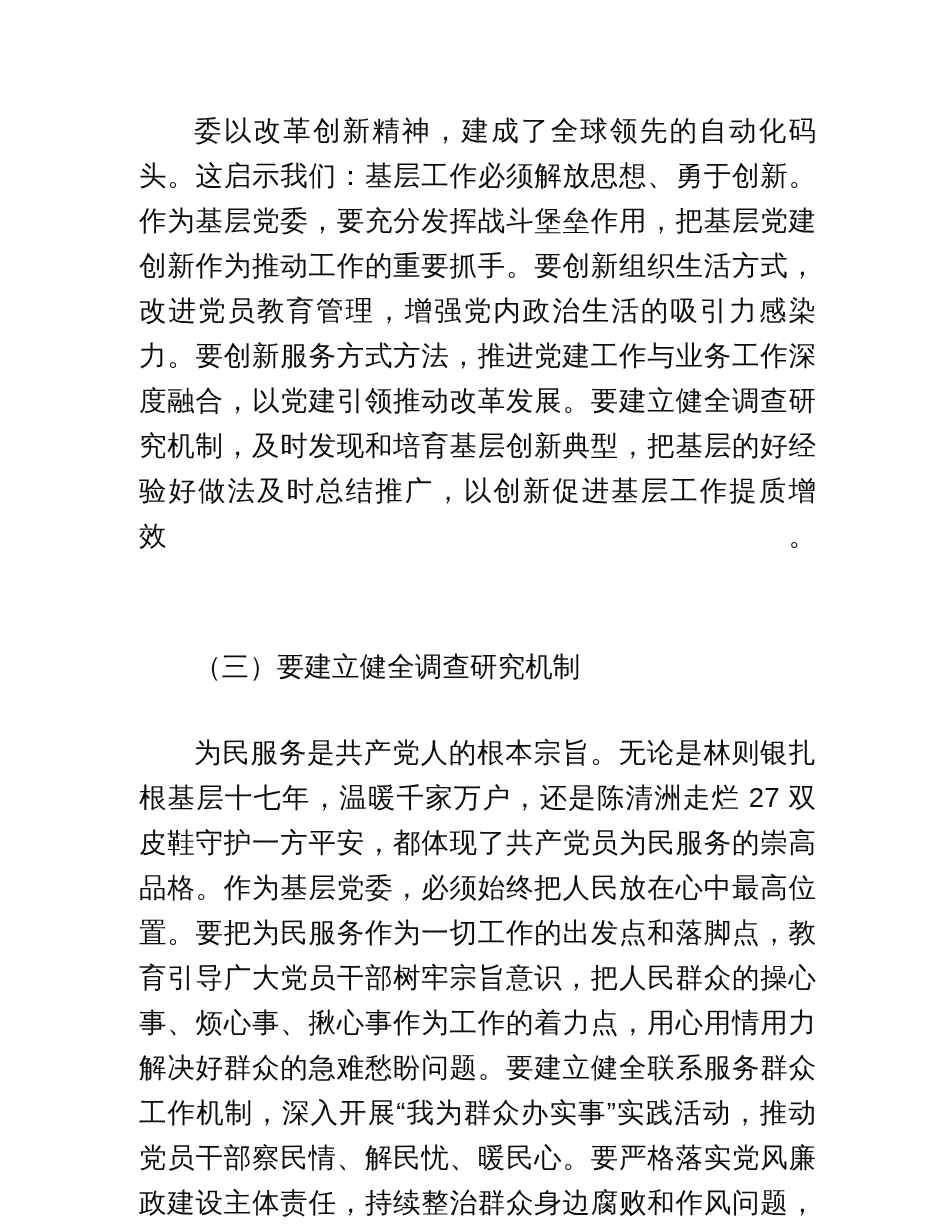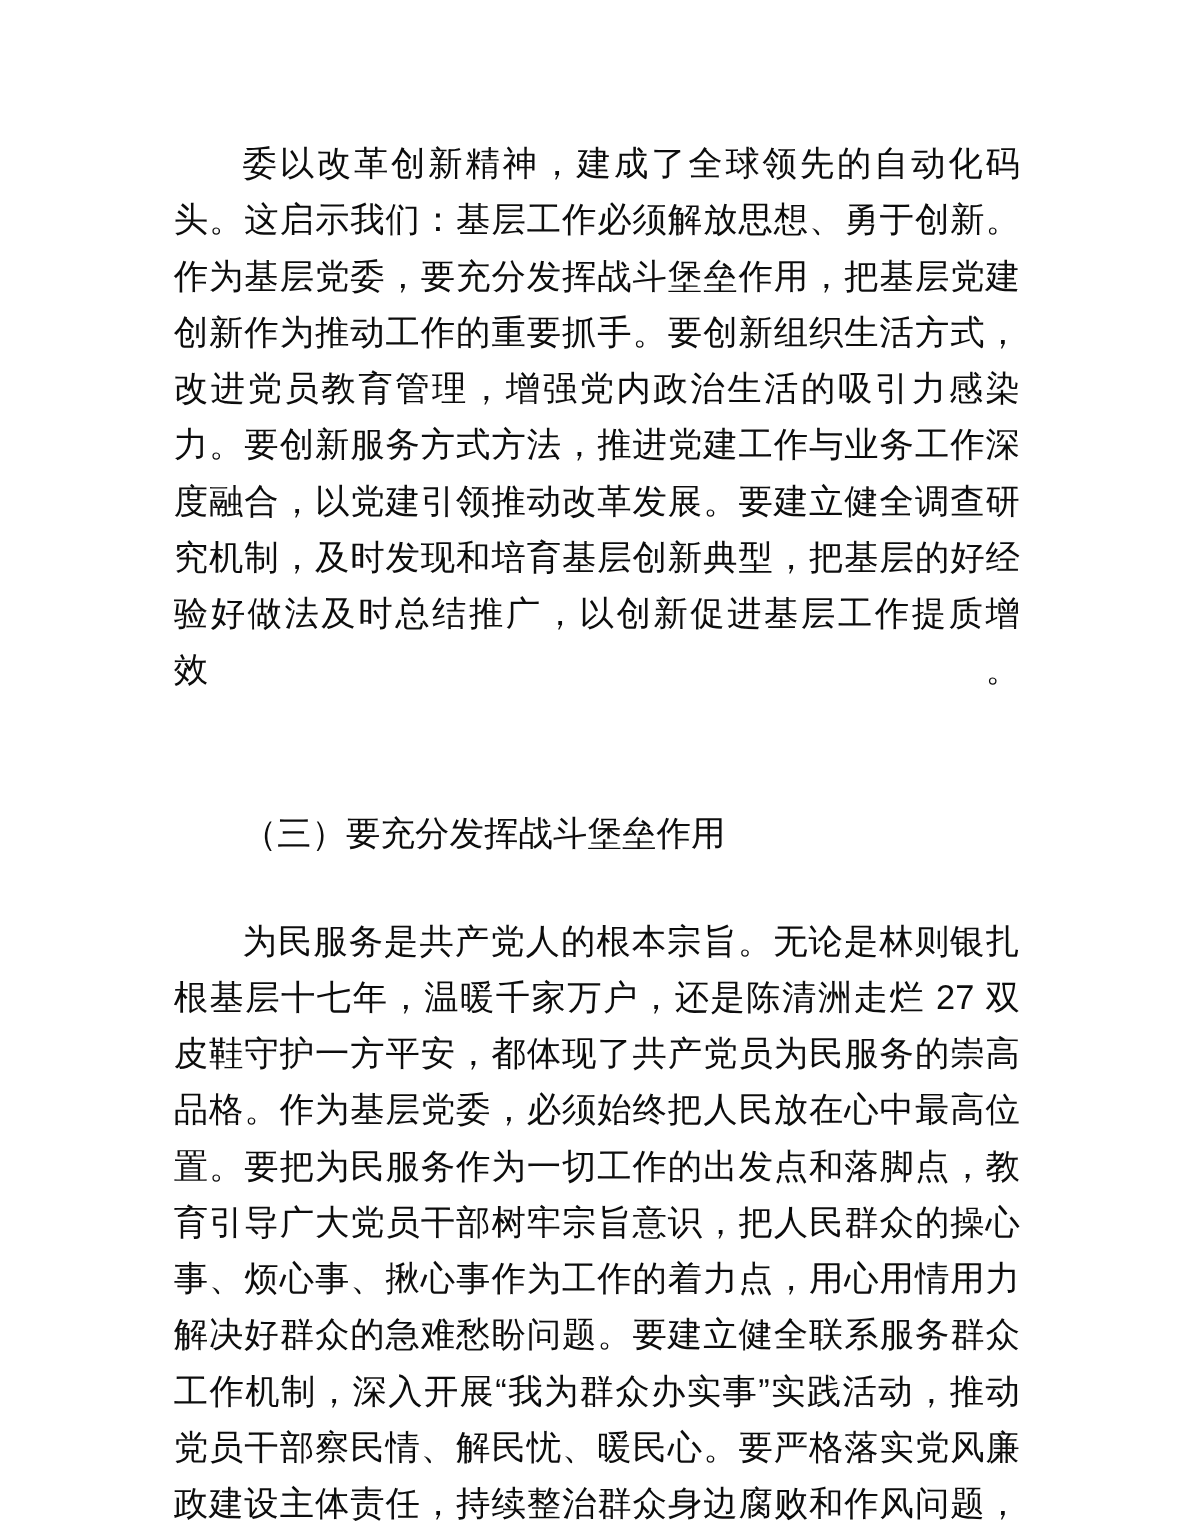--- a/index.html
+++ b/index.html
@@ -57,18 +57,18 @@
   }
 </style>
 </head>
 <body>
 
 <div class="page">
   <div class="content">
 
     <p class="para">委以改革创新精神，建成了全球领先的自动化码头。这启示我们：基层工作必须解放思想、勇于创新。作为基层党委，要充分发挥战斗堡垒作用，把基层党建创新作为推动工作的重要抓手。要创新组织生活方式，改进党员教育管理，增强党内政治生活的吸引力感染力。要创新服务方式方法，推进党建工作与业务工作深度融合，以党建引领推动改革发展。要建立健全调查研究机制，及时发现和培育基层创新典型，把基层的好经验好做法及时总结推广，以创新促进基层工作提质增效。</p>
 
-    <p class="heading gap-before">（三）要充分发挥战斗堡垒作用</p>
+    <p class="heading gap-before">（三）要建立健全调查研究机制</p>
 
     <p class="para gap-after">为民服务是共产党人的根本宗旨。无论是林则银扎根基层十七年，温暖千家万户，还是陈清洲走烂 27 双皮鞋守护一方平安，都体现了共产党员为民服务的崇高品格。作为基层党委，必须始终把人民放在心中最高位置。要把为民服务作为一切工作的出发点和落脚点，教育引导广大党员干部树牢宗旨意识，把人民群众的操心事、烦心事、揪心事作为工作的着力点，用心用情用力解决好群众的急难愁盼问题。要建立健全联系服务群众工作机制，深入开展“我为群众办实事”实践活动，推动党员干部察民情、解民忧、暖民心。要严格落实党风廉政建设主体责任，持续整治群众身边腐败和作风问题，以优良党风促政风带民风。</p>
 
   </div>
 </div>
 
 </body></html>

